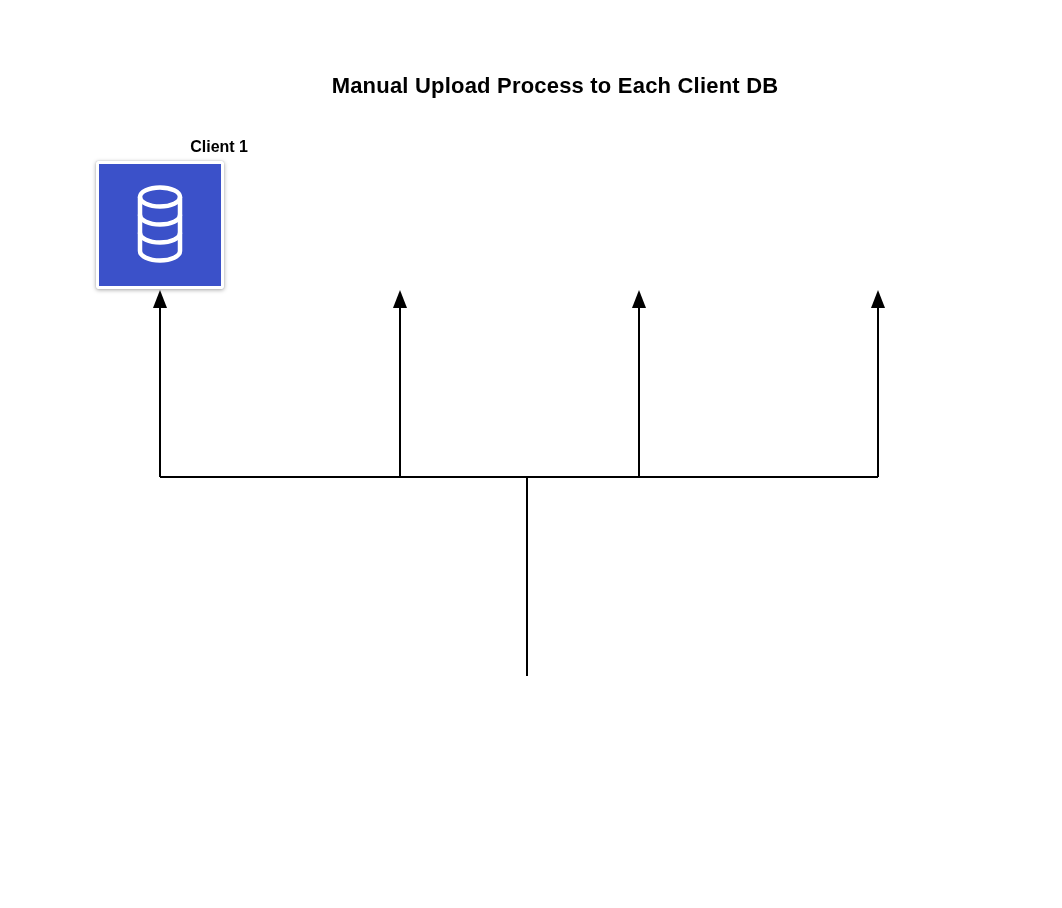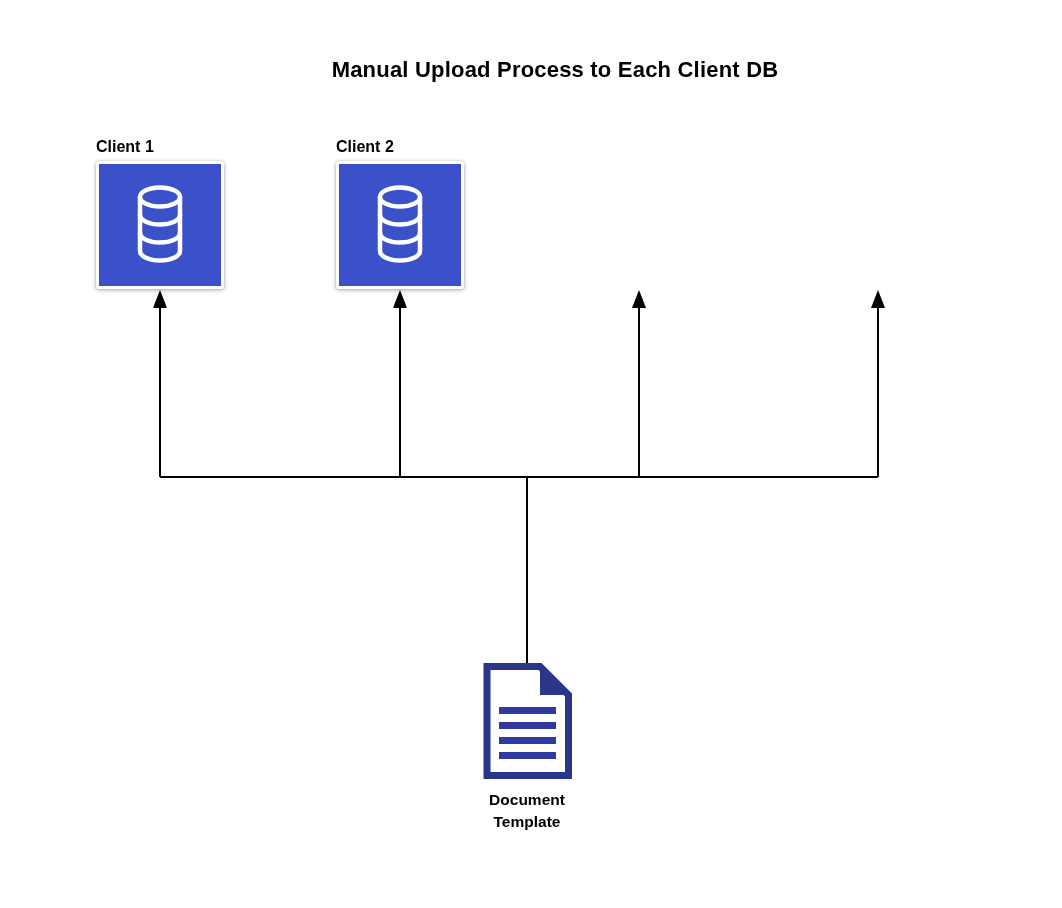--- a/index.html
+++ b/index.html
@@ -20,33 +20,33 @@
   .wire {
     stroke: var(--connector, #000000);
     stroke-width: 2;
     fill: none;
   }
   .arrowhead { fill: var(--connector, #000000); }
   .title {
     position: absolute;
     left: 0; right: 0;
     top: 57px;
-    margin: 0;
+    margin: 16px;
     text-align: center;
     font-size: 22px;
     font-weight: bold;
     color: var(--title-text, #000000);
     letter-spacing: 0.2px;
     padding-left: 48px;
   }
   .client-node {
     position: absolute;
     top: 137px;
     width: 152px;
-    text-align: left;
+    text-align: right;
   }
   .client-label {
     font-size: 16px;
     font-weight: bold;
     color: #000;
     line-height: 19px;
     margin-bottom: 5px;
     white-space: nowrap;
   }
   .client-box {
@@ -126,39 +126,17 @@
     <div class="client-box">
       <svg class="db-icon" viewBox="0 0 56 80" xmlns="http://www.w3.org/2000/svg">
         <ellipse class="db-stroke" cx="28" cy="12" rx="20" ry="9.5"></ellipse>
         <path class="db-stroke" d="M8,12 v54 a20,9.5 0 0 0 40,0 v-54"></path>
         <path class="db-stroke" d="M8,30 a20,9.5 0 0 0 40,0"></path>
         <path class="db-stroke" d="M8,48 a20,9.5 0 0 0 40,0"></path>
       </svg>
     </div>
   </div>
 
-  <div class="client-node" style="left:336px">
-    <div class="client-label">Client 2</div>
-    <div class="client-box">
-      <svg class="db-icon" viewBox="0 0 56 80" xmlns="http://www.w3.org/2000/svg">
-        <ellipse class="db-stroke" cx="28" cy="12" rx="20" ry="9.5"></ellipse>
-        <path class="db-stroke" d="M8,12 v54 a20,9.5 0 0 0 40,0 v-54"></path>
-        <path class="db-stroke" d="M8,30 a20,9.5 0 0 0 40,0"></path>
-        <path class="db-stroke" d="M8,48 a20,9.5 0 0 0 40,0"></path>
-      </svg>
-    </div>
-  </div>
 
 
 
-  <div class="doc-node">
-    <svg class="doc-icon" viewBox="0 0 95 118" xmlns="http://www.w3.org/2000/svg">
-      <path class="doc-outline" d="M7,4.5 H60 L88.5,33 V113.5 H7 Z"></path>
-      <polygon class="doc-fold" points="60,4.5 88.5,33 60,33"></polygon>
-      <rect class="doc-bar" x="19" y="45" width="57" height="7"></rect>
-      <rect class="doc-bar" x="19" y="60" width="57" height="7"></rect>
-      <rect class="doc-bar" x="19" y="75" width="57" height="7"></rect>
-      <rect class="doc-bar" x="19" y="90" width="57" height="7"></rect>
-    </svg>
-    <div class="doc-label">Document Template</div>
-  </div>
 
 </div>
 
 </body></html>

